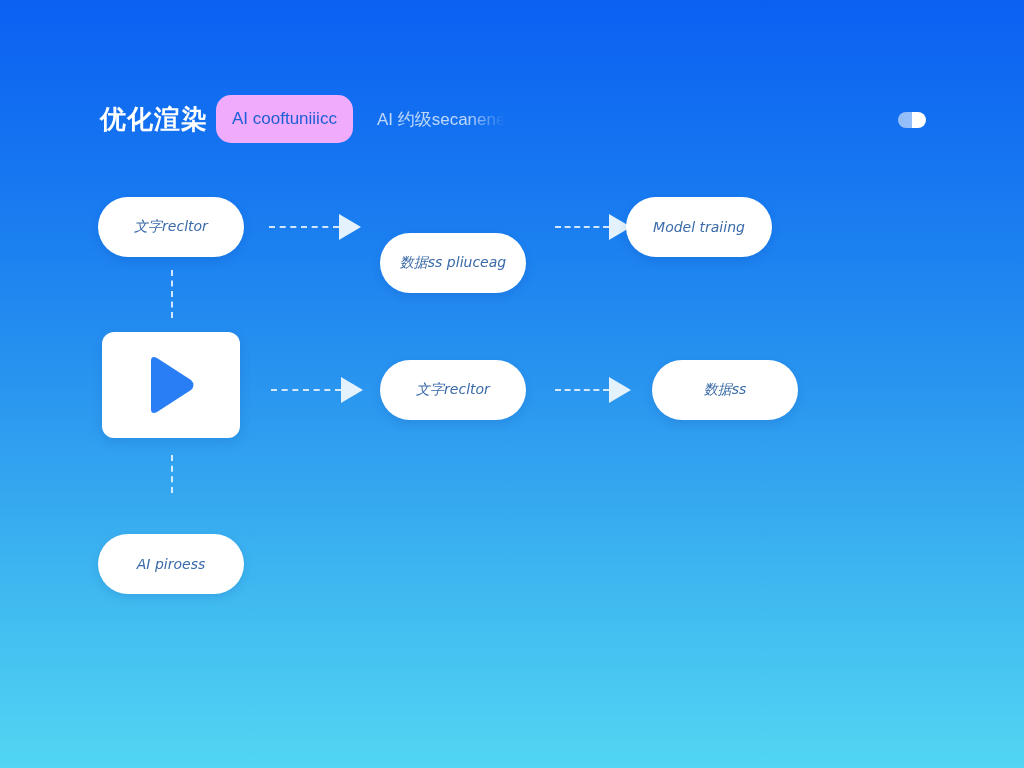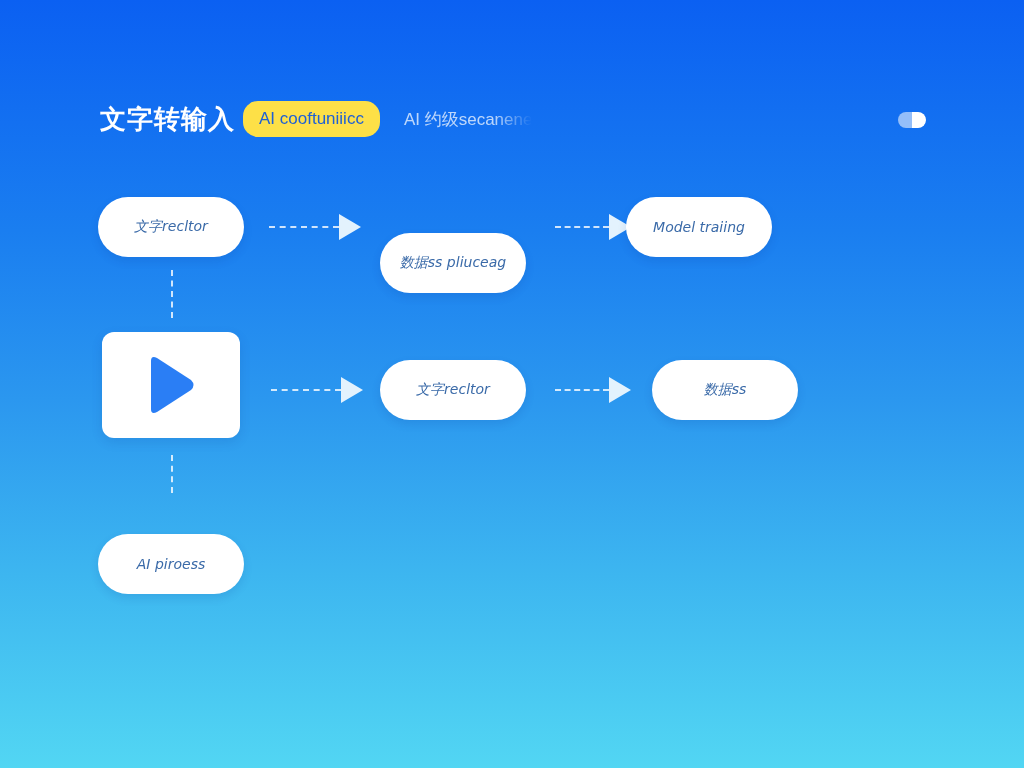--- a/index.html
+++ b/index.html
@@ -11,22 +11,22 @@
     }
     .header {
       position: absolute; left: 100px; top: 103px; height: 32px;
       display: flex; align-items: center;
     }
     .title {
       color: #ffffff; font-size: 26px; font-weight: bold; letter-spacing: 1px;
       font-family: "DejaVu Sans", sans-serif;
     }
     .tag-active {
-      margin-left: 8px; height: 36px; padding: 0 16px;
-      background: #fde047; border-radius: 15px;
+      margin-left: 8px; height: 48px; padding: 0 16px;
+      background: #f0abfc; border-radius: 15px;
       color: #1d5fd6; font-size: 17px;
       display: flex; align-items: center;
     }
     .tag-inactive {
       margin-left: 24px; color: rgba(255,255,255,0.72); font-size: 17px;
       -webkit-mask-image: linear-gradient(90deg, #000 70%, transparent 100%);
       mask-image: linear-gradient(90deg, #000 70%, transparent 100%);
     }
     .toggle {
       position: absolute; left: 898px; top: 112px; width: 28px; height: 16px;
@@ -66,21 +66,21 @@
     }
     .vline {
       position: absolute; width: 0; height: 48px;
       border-left: 2px dashed rgba(255,255,255,0.8);
     }
   </style>
 </head>
 <body>
 
 <div class="header">
-  <div class="title">文字转输入</div>
+  <div class="title">优化渲染</div>
   <div class="tag-active">
     <span>AI cooftuniiicc</span>
   </div>
   <div class="tag-inactive">
     <span>AI 约级secanene</span>
   </div>
 </div>
 
 <div class="toggle">
   <div class="knob"></div>

